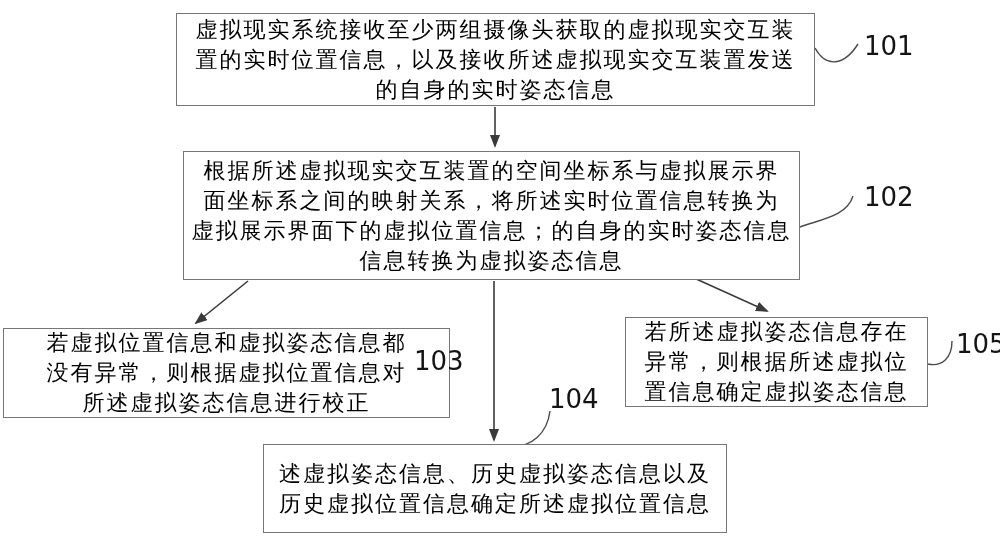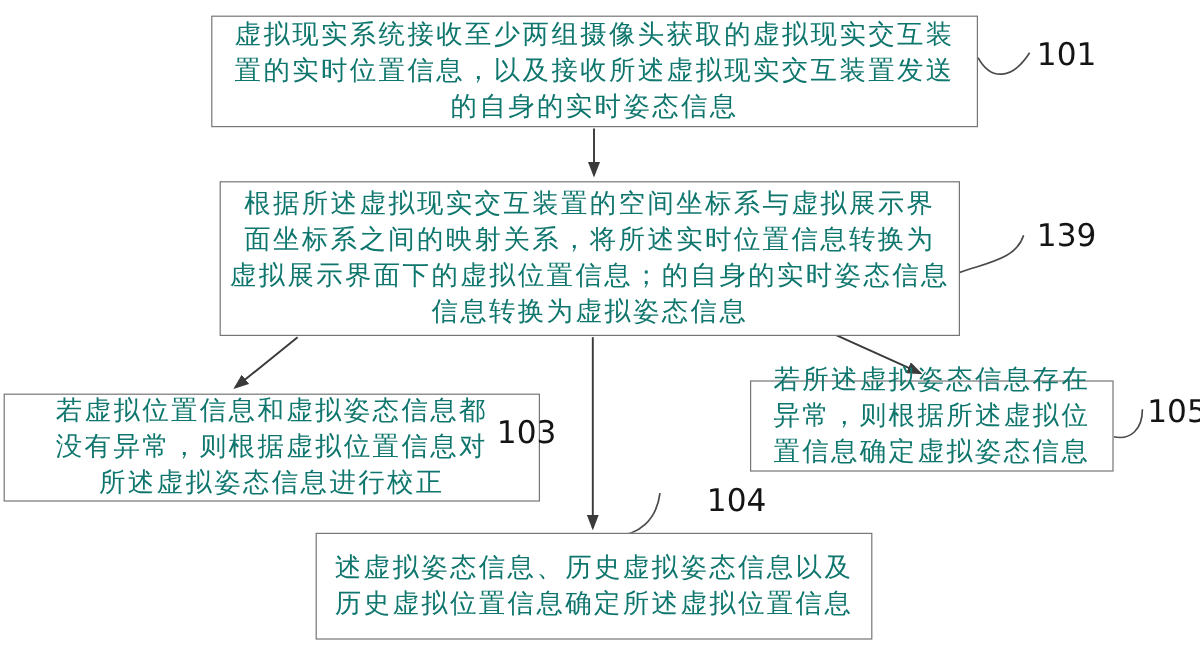--- a/index.html
+++ b/index.html
@@ -19,47 +19,47 @@
   }
   .box {
     position: absolute;
     box-sizing: border-box;
     border: 1px solid #767676;
     background: #ffffff;
     display: flex;
     flex-direction: column;
     justify-content: center;
     align-items: center;
-    color: #0f766e;
+    color: #000000;
   }
   .box .line {
     font-family: "DejaVu Serif", serif;
     font-size: 22px;
     line-height: 30px;
     letter-spacing: 2px;
     white-space: nowrap;
     text-align: center;
   }
   .ref {
     position: absolute;
     font-family: "DejaVu Sans", sans-serif;
     font-size: 26px;
     line-height: 26px;
     color: #141414;
   }
   #box101 { left: 176px; top: 13px;  width: 639px; height: 93px; }
   #box102 { left: 183px; top: 151px; width: 617px; height: 129px; }
   #box103 { left: 3px;   top: 328px; width: 447px; height: 90px; }
   #box104 { left: 263px; top: 444px; width: 464px; height: 89px; }
-  #box105 { left: 625px; top: 317px; width: 303px; height: 76px; justify-content: flex-end; }
+  #box105 { left: 625px; top: 317px; width: 303px; height: 90px; }
 
   #ref101 { left: 864px; top: 33px; }
   #ref102 { left: 864px; top: 184px; }
   #ref103 { left: 414px; top: 348px; }
-  #ref104 { left: 549px; top: 405px; margin-left: 40px; }
+  #ref104 { left: 549px; top: 386px; }
   #ref105 { left: 956px; top: 331px; }
 </style>
 </head>
 <body>
 
 <div class="canvas">
 
   <svg class="connectors" viewBox="0 0 1000 540" xmlns="http://www.w3.org/2000/svg">
     <defs>
       <marker id="ah" markerWidth="13" markerHeight="10" refX="11" refY="5" orient="auto" markerUnits="userSpaceOnUse">
@@ -102,18 +102,18 @@
     <div class="line">历史虚拟位置信息确定所述虚拟位置信息</div>
   </div>
 
   <div class="box" id="box105">
     <div class="line">若所述虚拟姿态信息存在</div>
     <div class="line">异常，则根据所述虚拟位</div>
     <div class="line">置信息确定虚拟姿态信息</div>
   </div>
 
   <div class="ref" id="ref101">101</div>
-  <div class="ref" id="ref102">139</div>
+  <div class="ref" id="ref102">102</div>
   <div class="ref" id="ref103">103</div>
   <div class="ref" id="ref104">104</div>
   <div class="ref" id="ref105">105</div>
 
 </div>
 
 </body></html>

